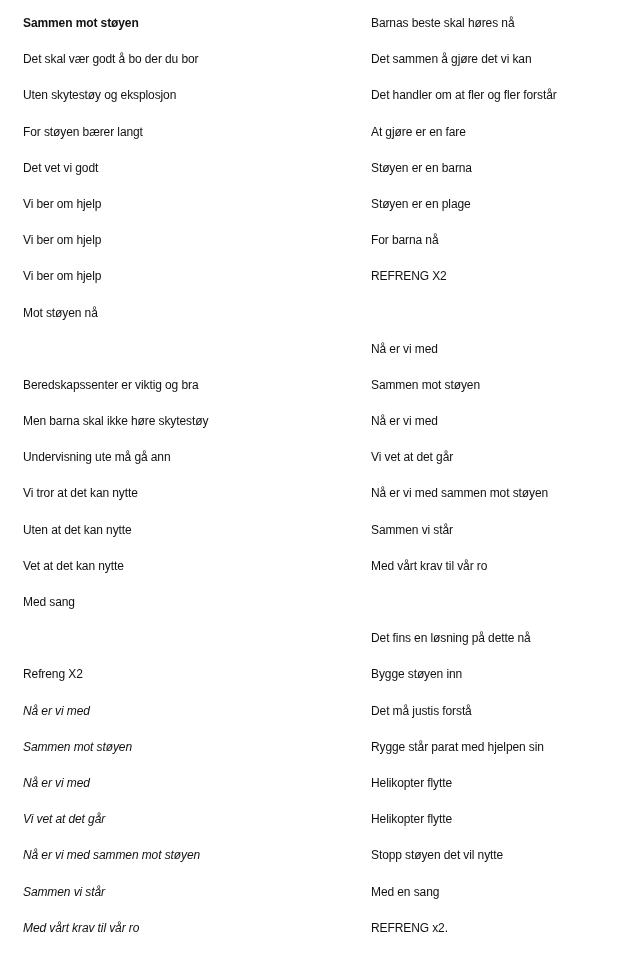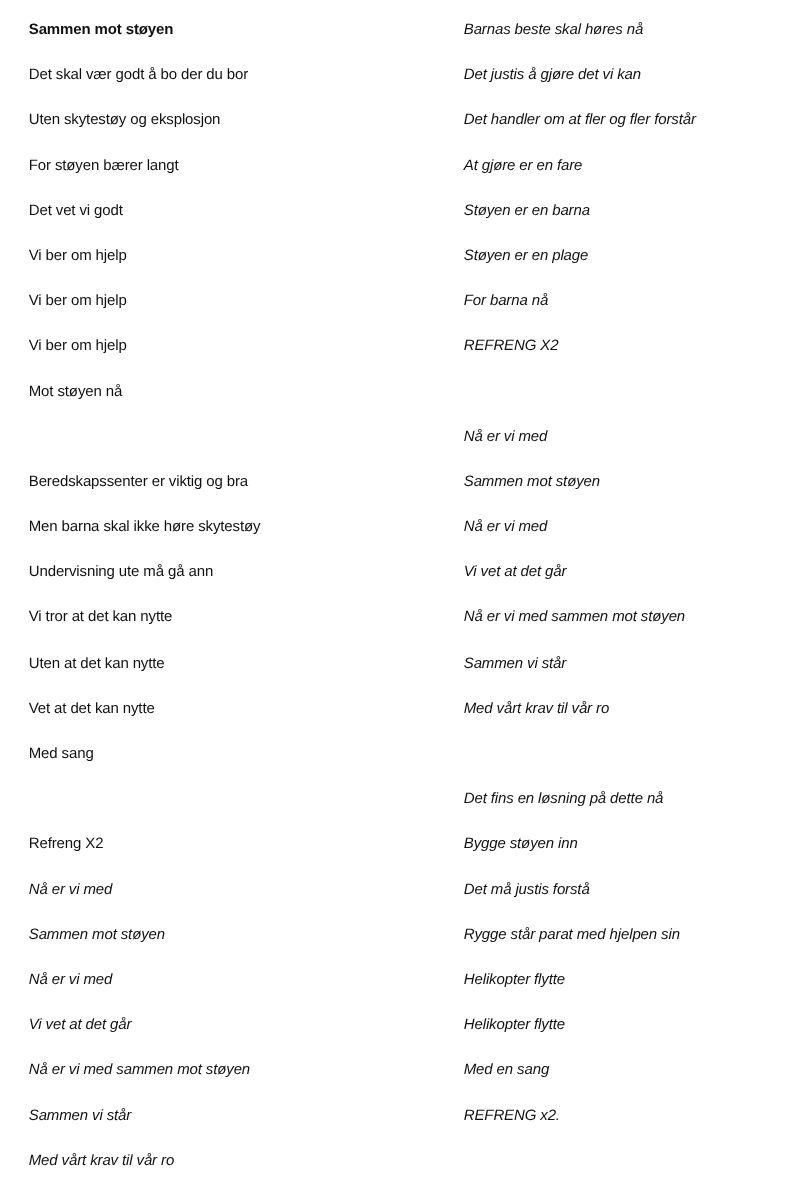--- a/index.html
+++ b/index.html
@@ -1,20 +1,20 @@
 <!DOCTYPE html>
 <html><head>
   <meta charset="utf-8">
   <style>
     html, body { margin: 0; padding: 0; background: #ffffff; }
     body { width: 636px; height: 960px; position: relative; overflow: hidden;
            font-family: "Liberation Sans", "DejaVu Sans", sans-serif; color: #111111; }
     .col { position: absolute; top: 10px; }
     .col-left { left: 23px; width: 330px; }
-    .col-right { left: 371px; width: 262px; font-style: italic; }
+    .col-right { left: 371px; width: 262px; }
     .line { height: 36.2px; line-height: 26px; font-size: 12px; white-space: nowrap; letter-spacing: -0.1px; }
     .bold { font-weight: bold; }
     .italic { font-style: italic; }
   </style>
 </head>
 <body>
 
 <div class="col col-left" id="left-col">
     <div class="line bold">Sammen mot støyen</div>
     <div class="line">Det skal vær godt å bo der du bor</div>
@@ -38,21 +38,21 @@
     <div class="line italic">Nå er vi med</div>
     <div class="line italic">Sammen mot støyen</div>
     <div class="line italic">Nå er vi med</div>
     <div class="line italic">Vi vet at det går</div>
     <div class="line italic">Nå er vi med sammen mot støyen</div>
     <div class="line italic">Sammen vi står</div>
     <div class="line italic">Med vårt krav til vår ro</div>
   </div>
 <div class="col col-right" id="right-col">
     <div class="line">Barnas beste skal høres nå</div>
-    <div class="line">Det justis å gjøre det vi kan</div>
+    <div class="line">Det sammen å gjøre det vi kan</div>
     <div class="line">Det handler om at fler og fler forstår</div>
     <div class="line">At gjøre er en fare</div>
     <div class="line">Støyen er en barna</div>
     <div class="line">Støyen er en plage</div>
     <div class="line">For barna nå</div>
     <div class="line">REFRENG X2</div>
     <div class="line"></div>
     <div class="line">Nå er vi med</div>
     <div class="line">Sammen mot støyen</div>
     <div class="line">Nå er vi med</div>
@@ -60,15 +60,16 @@
     <div class="line">Nå er vi med sammen mot støyen</div>
     <div class="line">Sammen vi står</div>
     <div class="line">Med vårt krav til vår ro</div>
     <div class="line"></div>
     <div class="line">Det fins en løsning på dette nå</div>
     <div class="line">Bygge støyen inn</div>
     <div class="line">Det må justis forstå</div>
     <div class="line">Rygge står parat med hjelpen sin</div>
     <div class="line">Helikopter flytte</div>
     <div class="line">Helikopter flytte</div>
+    <div class="line">Stopp støyen det vil nytte</div>
     <div class="line">Med en sang</div>
     <div class="line">REFRENG x2.</div>
   </div>
 
 </body></html>

